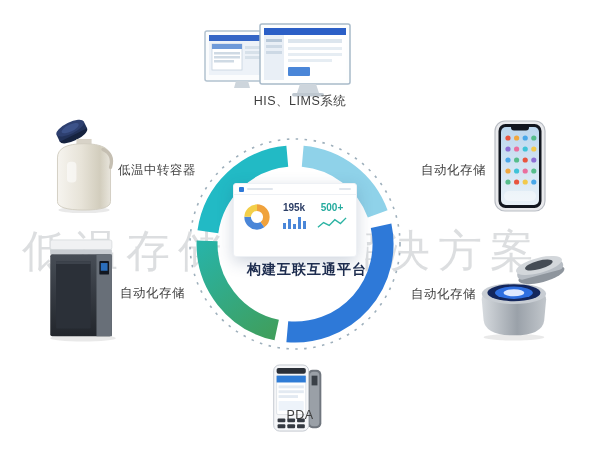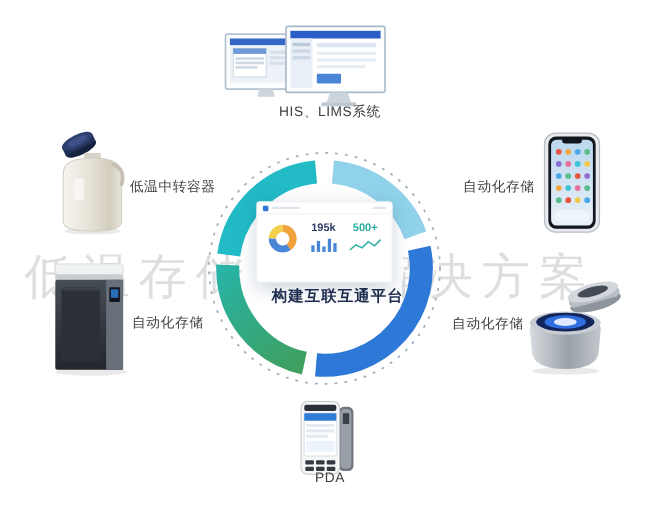--- a/index.html
+++ b/index.html
@@ -265,15 +265,15 @@
           <rect x="14" y="56" width="8" height="4" rx="1"></rect>
           <rect x="24" y="56" width="8" height="4" rx="1"></rect>
           <rect x="34" y="56" width="8" height="4" rx="1"></rect>
           <rect x="14" y="62" width="8" height="4" rx="1"></rect>
           <rect x="24" y="62" width="8" height="4" rx="1"></rect>
           <rect x="34" y="62" width="8" height="4" rx="1"></rect>
         </g>
       </g>
     </svg>
   </div>
-  <div class="node-label label-center" style="left:270px;top:428px;width:60px">PDA</div>
+  <div class="node-label label-center" style="left:270px;top:409px;width:60px">PDA</div>
 
 </div>
 
 </body></html>

